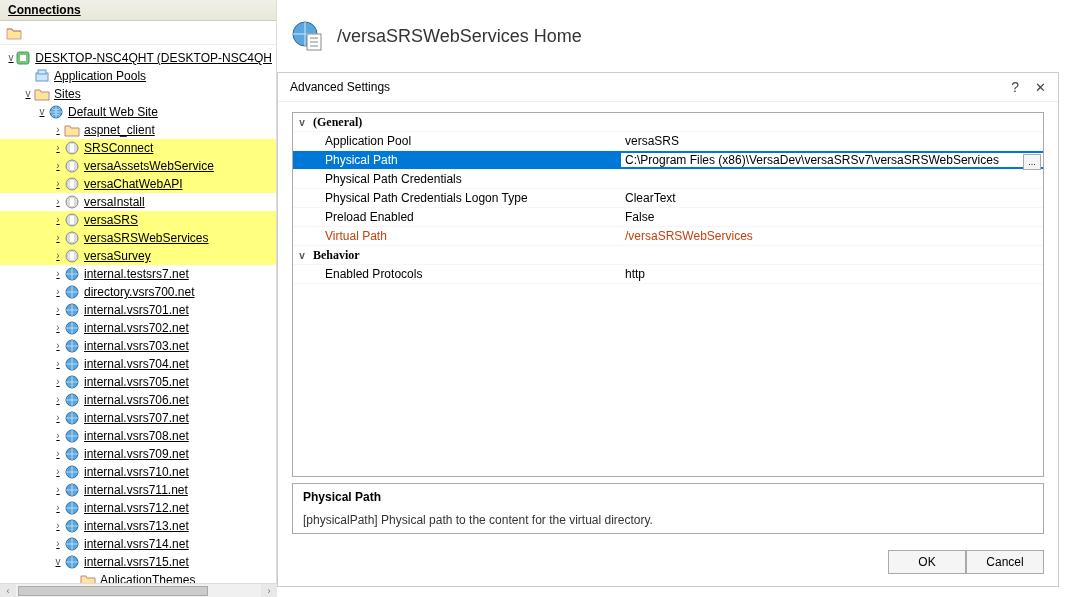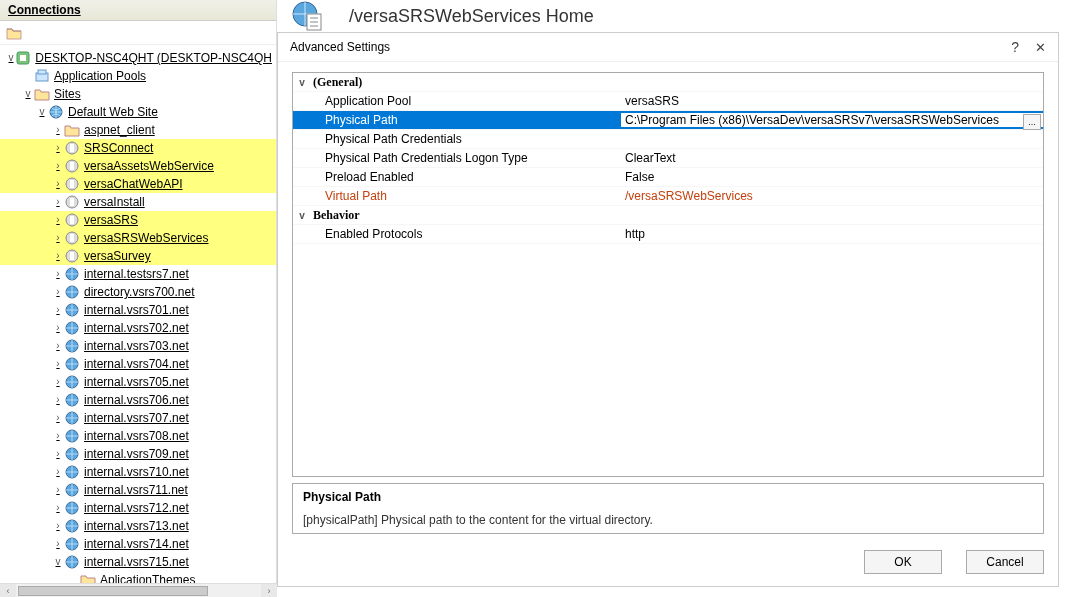--- a/index.html
+++ b/index.html
@@ -10,21 +10,21 @@
 .toolbar { padding: 2px 6px; border-bottom: 1px solid #eee; height: 24px; display: flex; align-items: center; }
 .toolbar .folder-icon { width: 16px; height: 14px; }
 .tree { padding: 4px 0; flex: 1; overflow-y: auto; overflow-x: hidden; }
 .tree-row { display: flex; align-items: center; height: 18px; padding: 0 4px; white-space: nowrap; cursor: default; }
 .tree-row.highlight { background: #ffff80; }
 .tree-row .indent { display: inline-block; }
 .tree-arrow { width: 12px; text-align: center; color: #555; font-size: 10px; display: inline-block; transform: translateY(-1px); }
 .tree-icon { width: 16px; height: 16px; margin-right: 4px; display: inline-flex; align-items: center; justify-content: center; }
 .tree-label { font-size: 12px; }
 .right-panel { flex: 1; display: flex; flex-direction: column; }
-.header-row { display: flex; align-items: center; padding: 0 14px; gap: 22px; }
+.header-row { display: flex; align-items: center; padding: 20px 14px; gap: 10px; }
 .header-icon { width: 32px; height: 32px; }
 .header-title { font-size: 18px; color: #333; }
 
 .dialog-area { flex: 1; position: relative; background: #fff; }
 .dialog { position: absolute; left: 0; top: 0; right: 12px; bottom: 0; border: 1px solid #ccc; background: #fff; display: flex; flex-direction: column; margin: 0 8px 10px 0; }
 .dialog-header { display: flex; justify-content: space-between; align-items: center; padding: 6px 12px; border-bottom: 1px solid #eee; }
 .dialog-title { font-size: 12px; }
 .dialog-header-right { display: flex; gap: 16px; align-items: center; }
 .help-btn, .close-btn { font-size: 14px; color: #444; cursor: pointer; }
 .close-btn { font-size: 13px; font-weight: 400; }
@@ -38,21 +38,21 @@
 .grid-row .prop-value { flex: 1; padding-left: 4px; }
 .grid-row.selected { background: #0078d7; color: #fff; }
 .grid-row.selected .prop-value { background: #fff; color: #000; position: relative; }
 .grid-row .val-browse { position: absolute; right: 2px; top: 1px; width: 18px; height: 16px; border: 1px solid #aaa; background: #f5f5f5; text-align: center; font-size: 9px; line-height: 14px; }
 .grid-row.virtual { color: #c2410c; }
 
 .desc-box { border: 1px solid #aaa; margin: 0 14px 10px 14px; padding: 6px 10px; min-height: 50px; }
 .desc-title { font-weight: bold; font-size: 12px; }
 .desc-text { font-size: 12px; color: #333; margin-top: 9px; }
 
-.button-row { display: flex; justify-content: flex-end; gap: 24px; padding: 6px 14px 12px 14px; }
+.button-row { display: flex; justify-content: flex-end; gap: 0; padding: 6px 14px 12px 14px; }
 .btn { min-width: 78px; height: 24px; border: 1px solid #aaa; background: #f5f5f5; font-size: 12px; cursor: pointer; }
 
 .scrollbar-bottom { position: absolute; left: 0; bottom: 0; width: 277px; height: 14px; background: #f0f0f0; border-top: 1px solid #ddd; display: flex; align-items: center; }
 .scroll-arrow { width: 16px; height: 14px; display: flex; align-items: center; justify-content: center; font-size: 9px; color: #666; background: #e8e8e8; }
 .scroll-thumb { height: 10px; background: #ccc; border: 1px solid #aaa; margin: 0 2px; }
 
 svg { display: block; }
 </style>
 </head>
 <body>

